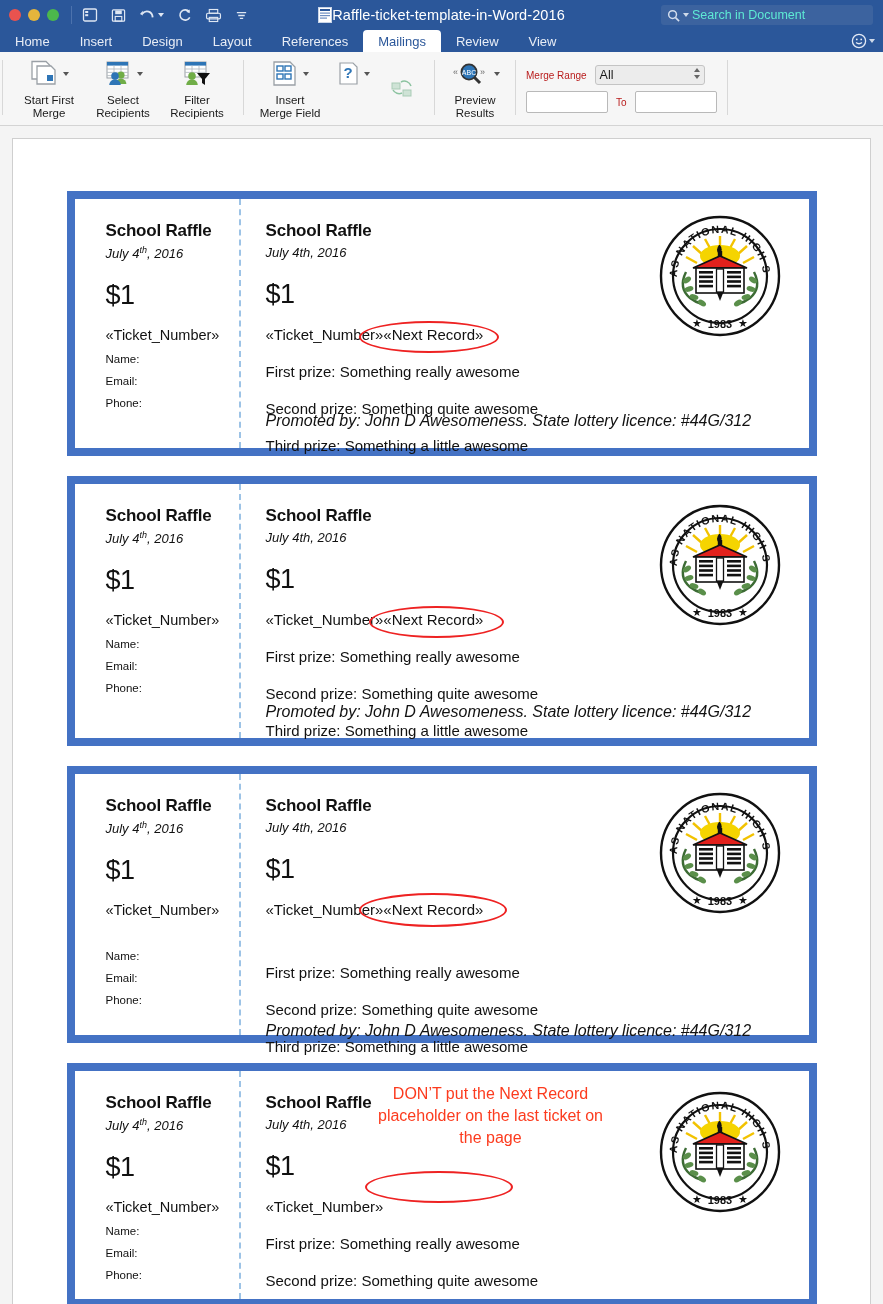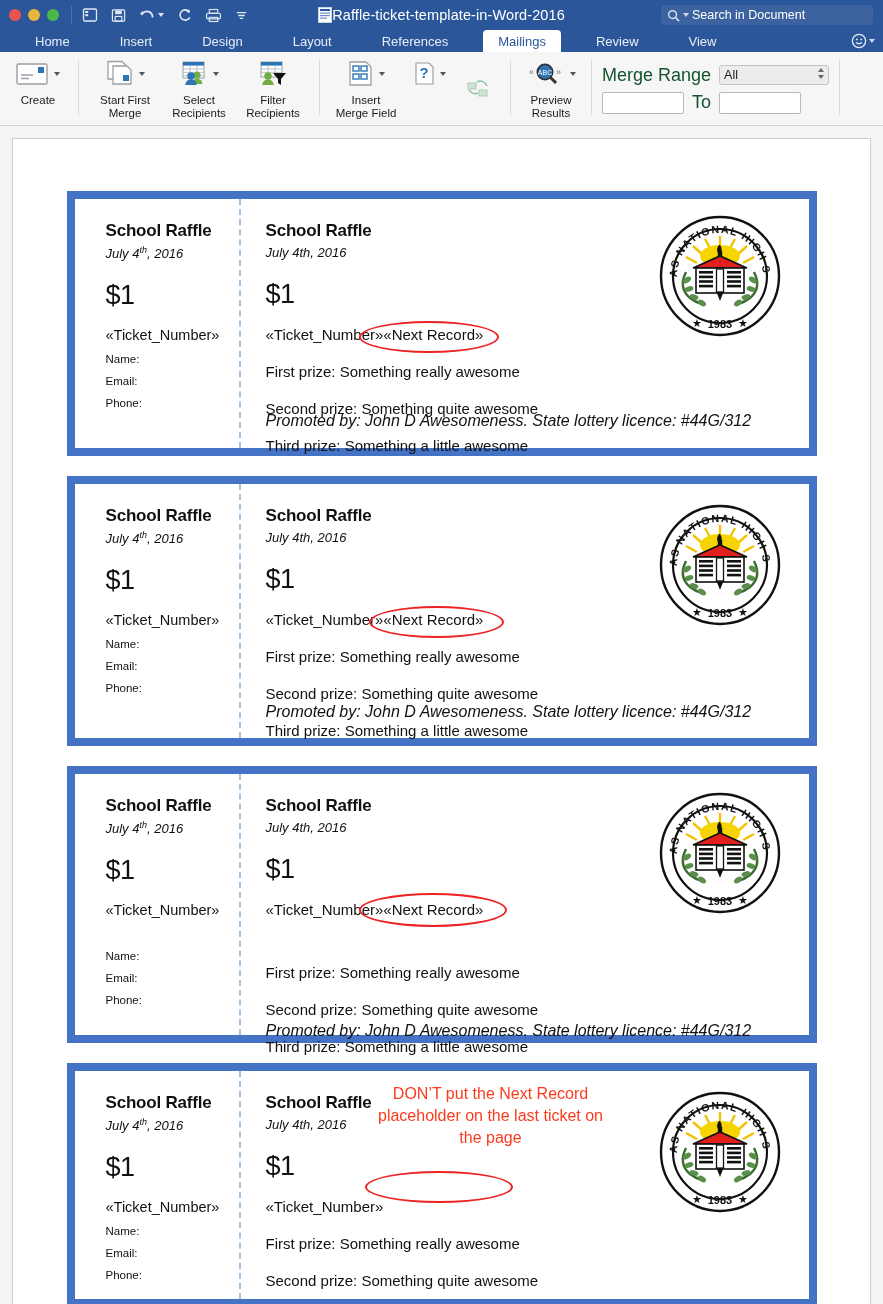--- a/index.html
+++ b/index.html
@@ -36,35 +36,34 @@
     color: #ffffff; font-size: 14.5px; letter-spacing: .1px;
   }
   .search-box {
     position: absolute; right: 10px; top: 5px;
     width: 212px; height: 20px;
     background: #3c639f;
     border-radius: 3px;
     display: flex; align-items: center;
     padding: 0 6px; gap: 3px;
   }
-  .search-box .ph { color: #ffffff; font-size: 12.5px; }
+  .search-box .ph { color: #5eead4; font-size: 12.5px; }
 
   
   .tabbar {
     height: 22px;
     background: #2b579a;
     display: flex; align-items: stretch;
     position: relative;
   }
   .tab {
     padding: 0 15px;
     display: flex; align-items: center;
     color: #e8edf6; font-size: 13px;
     cursor: default;
-    margin-left: 20px;
   }
   .tab.active {
     background: #ffffff;
     color: #2b579a;
     border-radius: 4px 4px 0 0;
   }
   .smiley {
     position: absolute; right: 8px; top: 0; bottom: 0;
     display: flex; align-items: center; gap: 2px;
   }
@@ -93,21 +92,21 @@
   .ritem.disabled .lbl { color: #b0b0b0; }
   .caret-d { width: 0; height: 0; border-left: 3.5px solid transparent;
              border-right: 3.5px solid transparent; border-top: 4px solid #555; }
 
   
   .mergegrp {
     display: flex; flex-direction: column; justify-content: center;
     padding: 0 8px; gap: 6px; height: 68px;
   }
   .mrow { display: flex; align-items: center; gap: 8px; }
-  .mlabel { font-size: 18px; color: #14532d; }
+  .mlabel { font-size: 10px; color: #b91c1c; }
   .mselect {
     width: 110px; height: 20px; background: #ececec;
     border: 1px solid #c4c4c4; border-radius: 3px;
     font-size: 12.5px; color: #1a1a1a;
     display: flex; align-items: center; padding: 0 4px;
     position: relative;
   }
   .spin {
     position: absolute; right: 4px; top: 2px;
     display: flex; flex-direction: column; gap: 3px;
@@ -291,33 +290,20 @@
       <circle cx="5.8" cy="6.4" r="0.9" fill="#e3eaf6"></circle>
       <circle cx="10.2" cy="6.4" r="0.9" fill="#e3eaf6"></circle>
       <path d="M5 9.5 Q8 12 11 9.5" fill="none" stroke="#e3eaf6" stroke-width="1.3"></path>
     </svg>
     <i class="caret-d" style="border-top-color:#cfdaea"></i>
   </div>
 </div>
 
 <div class="ribbon">
 
-  <div class="rgroup">
-    <div class="ritem">
-      <div class="glyphrow">
-        <svg width="36" height="26" viewBox="0 0 36 26">
-          <rect x="1" y="3" width="30" height="20" rx="1.5" fill="#fff" stroke="#9aa0a6" stroke-width="1.4"></rect>
-          <rect x="22" y="6" width="6" height="6" fill="#2e75b6"></rect>
-          <path d="M5 14 H17 M5 17.5 H13" stroke="#9aa0a6" stroke-width="1.3"></path>
-        </svg>
-        <i class="caret-d"></i>
-      </div>
-      <div class="lbl">Create</div>
-    </div>
-  </div>
 
   <div class="rdiv"></div>
 
   <div class="rgroup">
     <div class="ritem wide">
       <div class="glyphrow">
         <svg width="32" height="28" viewBox="0 0 32 28">
           <path d="M3 1.5 H17 L21 5.5 V19 H3 Z" fill="#fff" stroke="#9aa0a6" stroke-width="1.3"></path>
           <path d="M8 6 H22 L26 10 V24 H8 Z" fill="#fff" stroke="#9aa0a6" stroke-width="1.3"></path>
           <rect x="18" y="15" width="6" height="6" fill="#2e75b6"></rect>

